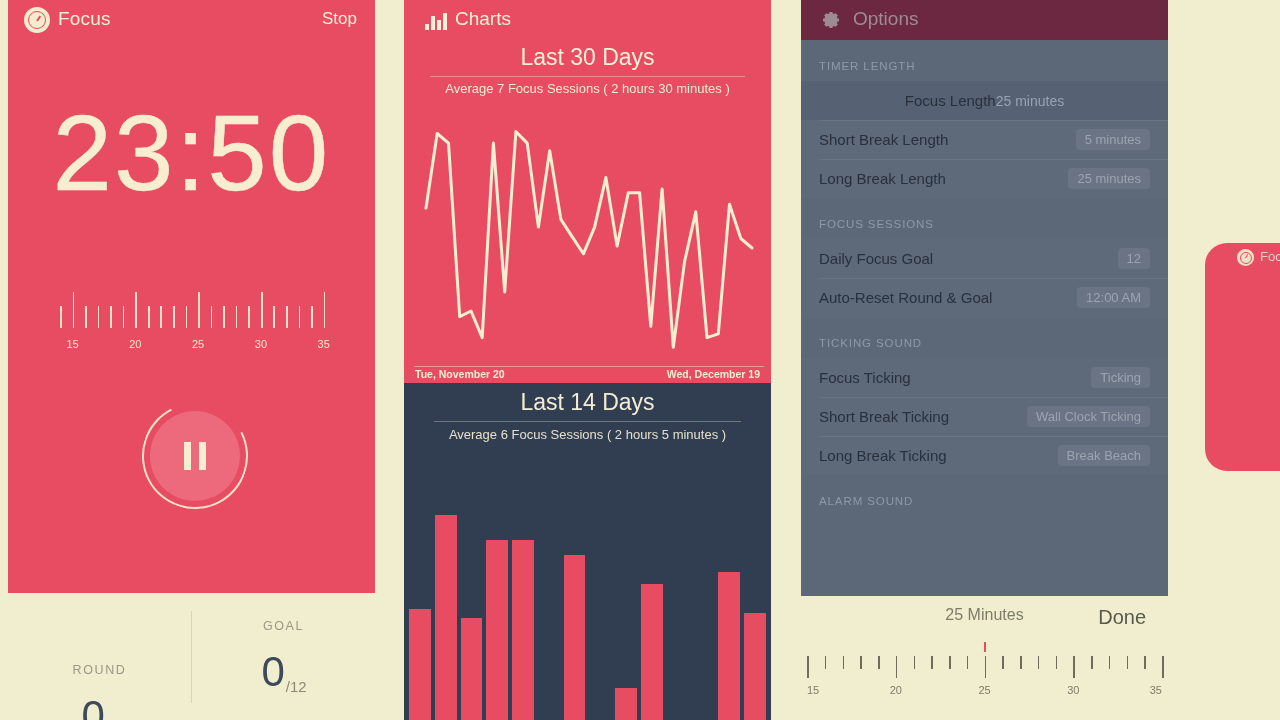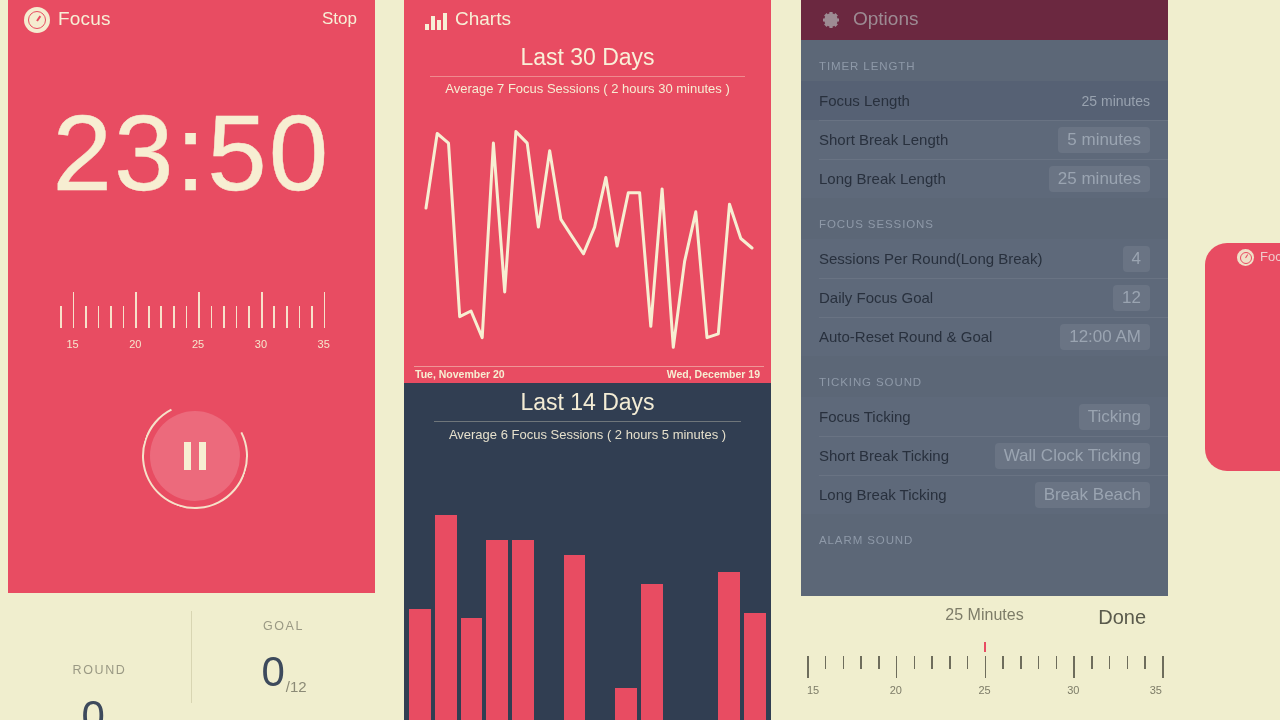--- a/index.html
+++ b/index.html
@@ -118,26 +118,26 @@
   .o-topbar{position:absolute;left:0;top:0;width:367px;height:40px;background:#6b2840;}
   .o-gear{position:absolute;left:19px;top:9px;width:22px;height:22px;}
   .o-gear svg{display:block;}
   .o-app-name{position:absolute;left:52px;top:8px;font-size:19px;color:#9d8b93;text-align:right;}
 
   .o-list{position:absolute;left:0;top:40px;width:367px;}
   .o-section{font-size:11.5px;letter-spacing:.9px;color:#8e99a8;
      padding:20px 0 9px 18px;background:#5c6777;}
   .o-row{height:39px;background:#5e697a;display:flex;align-items:center;
      justify-content:space-between;padding:0 18px;position:relative;}
-  .o-row.highlight{background:#566174;}
+  .o-row.highlight{background:#566174;justify-content:center;}
   .o-row + .o-row:before{content:"";position:absolute;left:18px;right:0;top:0;height:1px;
      background:rgba(255,255,255,.07);}
   .o-row-label{font-size:15px;color:#28303d;font-weight:400;}
   .o-row-plain{font-size:14px;color:#98a2af;}
-  .o-badge{font-size:17px;color:#9aa4b1;background:rgba(255,255,255,.08);
+  .o-badge{font-size:13px;color:#9aa4b1;background:rgba(255,255,255,.08);
      border-radius:4px;padding:3px 9px;}
 
   
   #o-picker{position:absolute;left:0;top:596px;width:367px;height:124px;background:#f0eece;}
   .p-value{position:absolute;left:0;top:10px;width:100%;text-align:center;
      font-size:16px;color:#7d7c68;}
   .p-done{position:absolute;right:22px;top:10px;font-size:20px;color:#5a5a4c;}
   .p-ruler{position:absolute;left:6px;top:60px;width:355px;height:50px;}
   .p-ruler .ptick{position:absolute;top:0;width:1.6px;background:#6e6d5c;}
   .p-ruler .plbl{position:absolute;top:28px;font-size:11px;color:#7d7c68;transform:translateX(-50%);}
@@ -302,24 +302,20 @@
         </div>
         <div class="o-row">
           <span class="o-row-label">Short Break Length</span>
           <span class="o-badge">5 minutes</span>
         </div>
         <div class="o-row">
           <span class="o-row-label">Long Break Length</span>
           <span class="o-badge">25 minutes</span>
         </div>
         <div class="o-section">FOCUS SESSIONS</div>
-        <div class="o-row">
-          <span class="o-row-label">Sessions Per Round(Long Break)</span>
-          <span class="o-badge">4</span>
-        </div>
         <div class="o-row">
           <span class="o-row-label">Daily Focus Goal</span>
           <span class="o-badge">12</span>
         </div>
         <div class="o-row">
           <span class="o-row-label">Auto-Reset Round &amp; Goal</span>
           <span class="o-badge">12:00 AM</span>
         </div>
         <div class="o-section">TICKING SOUND</div>
         <div class="o-row">

